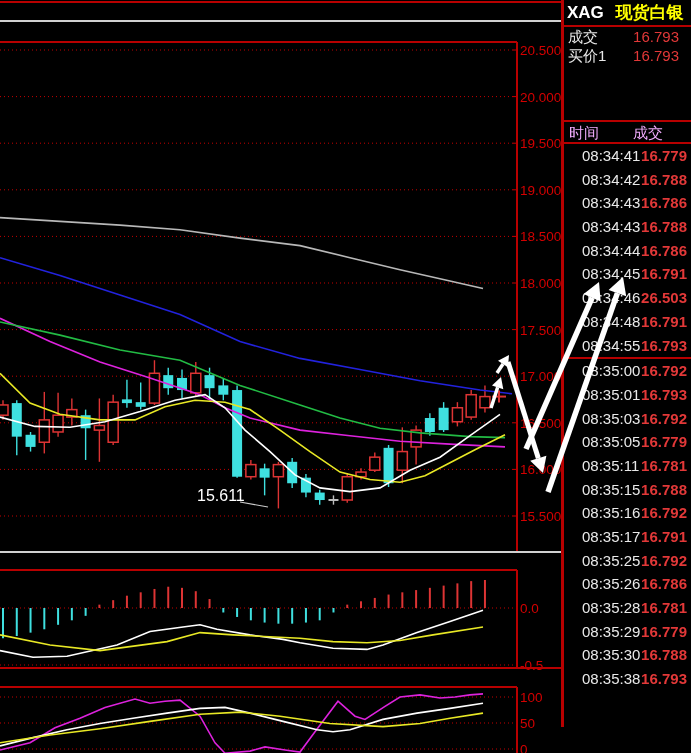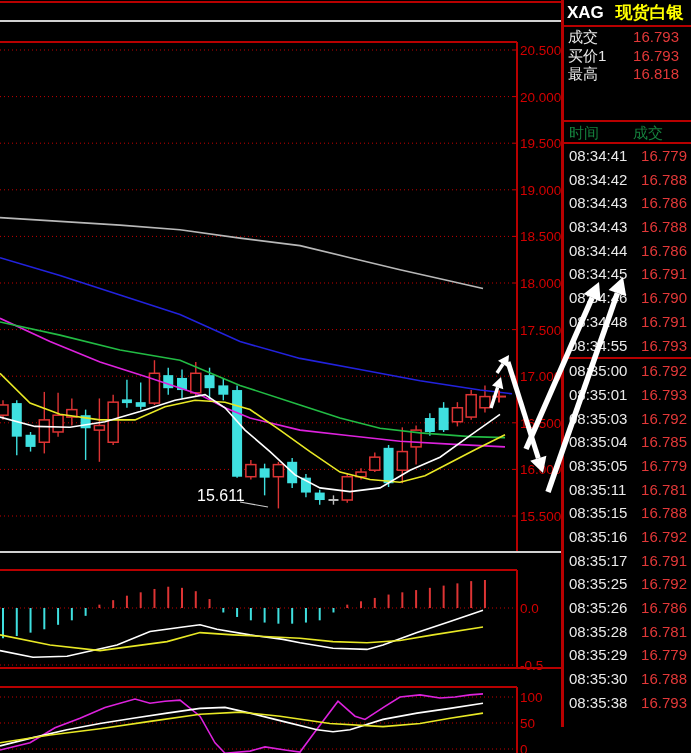--- a/index.html
+++ b/index.html
@@ -13,26 +13,26 @@
                background:#000;border-left:3px solid #b80000;z-index:10;}
   .qp-title{height:27px;border-bottom:2px solid #b80000;padding:3px 0 0 3px;
             white-space:nowrap;font-weight:bold;font-size:17px;line-height:20px;}
   .qp-title .sym{color:#ffffff;margin-right:7px;}
   .qp-title .nm{color:#ffff00;}
   .qp-quotes{height:95px;border-bottom:2px solid #b80000;padding-top:1px;}
   .q-row{display:flex;justify-content:space-between;height:18.6px;line-height:18.6px;font-size:15px;}
   .q-row .ql{color:#e9e9e9;padding-left:4px;}
   .q-row .qv{color:#e23838;padding-right:12px;}
   .qp-thead{display:flex;justify-content:space-between;height:22px;line-height:22px;
-            border-bottom:2px solid #b80000;font-size:15px;color:#15803d;}
+            border-bottom:2px solid #b80000;font-size:15px;color:#f0abfc;}
   .qp-thead .th-time{padding-left:5px;}
   .qp-thead .th-price{padding-right:28px;}
   .ts-row{display:flex;justify-content:space-between;height:23.7px;line-height:23.7px;font-size:15px;}
-  .ts-row .t{color:#e9e9e9;padding-left:5px;}
-  .ts-row .p{color:#e23838;padding-right:4px;}
+  .ts-row .t{color:#e9e9e9;padding-left:18px;}
+  .ts-row .p{color:#e23838;padding-right:4px;font-weight:bold;}
   .ts-sep{height:2px;background:#b80000;}
 </style>
 </head>
 <body>
 
 <div id="app">
 
   <svg id="chart-svg" width="561" height="753">
       <line x1="0" y1="2" x2="561" y2="2" stroke="#b80000" stroke-width="2"></line>
       <line x1="0" y1="21" x2="561" y2="21" stroke="#d0d0d0" stroke-width="2"></line>
@@ -219,24 +219,20 @@
     </div>
     <div class="qp-quotes" id="qp-quotes">
         <div class="q-row">
           <span class="ql">成交</span>
           <span class="qv">16.793</span>
         </div>
         <div class="q-row">
           <span class="ql">买价1</span>
           <span class="qv">16.793</span>
         </div>
-        <div class="q-row">
-          <span class="ql">最高</span>
-          <span class="qv">16.818</span>
-        </div>
       </div>
     <div class="qp-thead">
       <span class="th-time">时间</span>
       <span class="th-price">成交</span>
     </div>
     <div id="qp-trades">
         <div class="ts-row">
           <span class="t">08:34:41</span>
           <span class="p">16.779</span>
         </div>
@@ -255,21 +251,21 @@
         <div class="ts-row">
           <span class="t">08:34:44</span>
           <span class="p">16.786</span>
         </div>
         <div class="ts-row">
           <span class="t">08:34:45</span>
           <span class="p">16.791</span>
         </div>
         <div class="ts-row">
           <span class="t">08:34:46</span>
-          <span class="p">16.790</span>
+          <span class="p">26.503</span>
         </div>
         <div class="ts-row">
           <span class="t">08:34:48</span>
           <span class="p">16.791</span>
         </div>
         <div class="ts-row">
           <span class="t">08:34:55</span>
           <span class="p">16.793</span>
         </div>
         <div class="ts-sep"></div>
@@ -277,24 +273,20 @@
           <span class="t">08:35:00</span>
           <span class="p">16.792</span>
         </div>
         <div class="ts-row">
           <span class="t">08:35:01</span>
           <span class="p">16.793</span>
         </div>
         <div class="ts-row">
           <span class="t">08:35:03</span>
           <span class="p">16.792</span>
-        </div>
-        <div class="ts-row">
-          <span class="t">08:35:04</span>
-          <span class="p">16.785</span>
         </div>
         <div class="ts-row">
           <span class="t">08:35:05</span>
           <span class="p">16.779</span>
         </div>
         <div class="ts-row">
           <span class="t">08:35:11</span>
           <span class="p">16.781</span>
         </div>
         <div class="ts-row">

